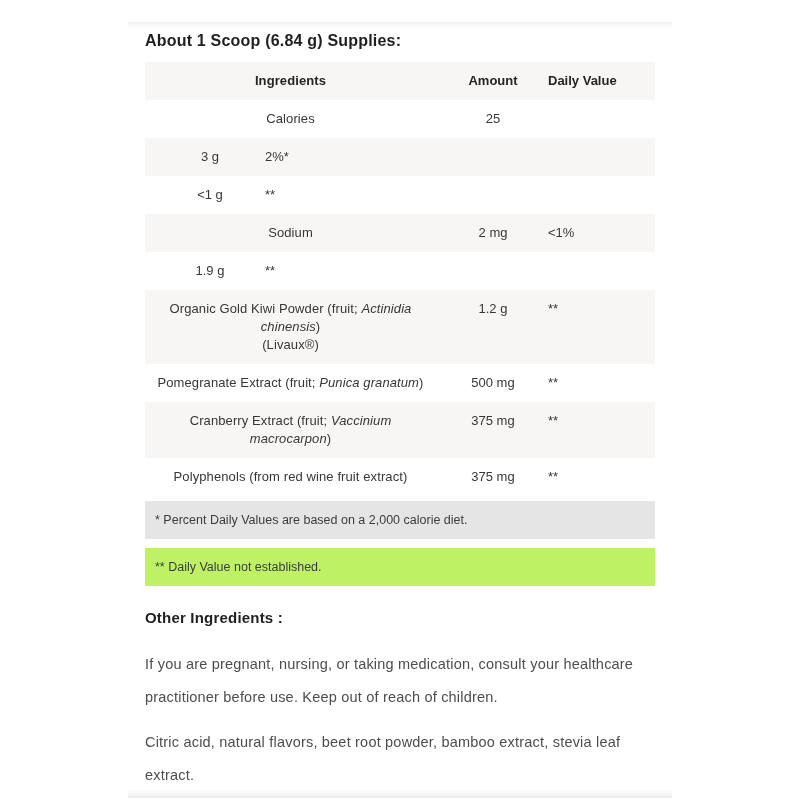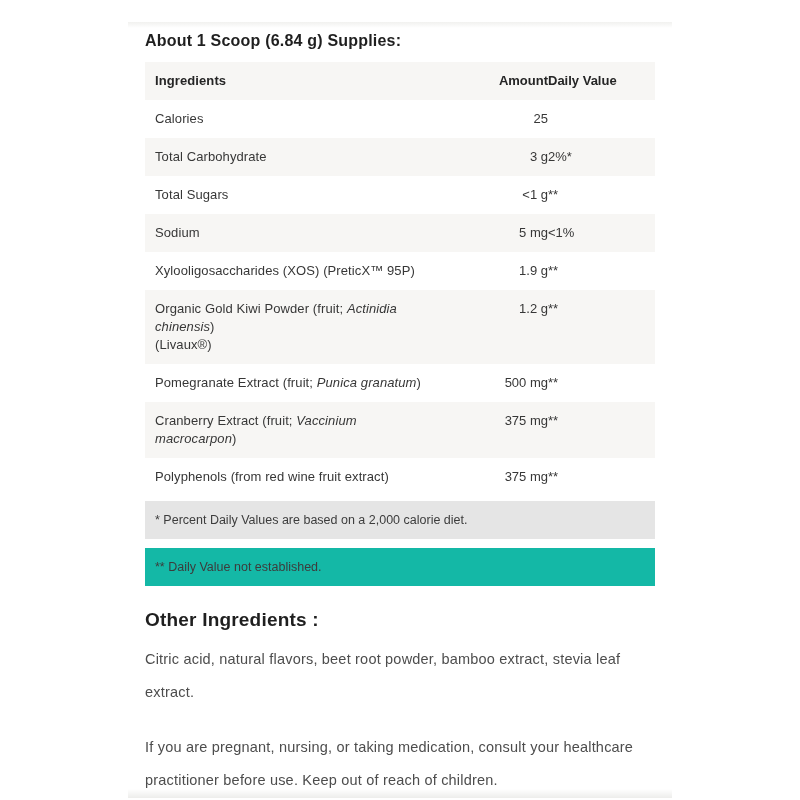--- a/index.html
+++ b/index.html
@@ -46,38 +46,38 @@
     align-items: flex-start;
     min-height: 38px;
     padding: 10px 22px 10px 10px;
     line-height: 18px;
     color: #373737;
   }
   .t-row.alt { background: #f7f6f4; }
 
   .t-head { font-weight: bold; color: #252525; background: #f7f6f4; }
 
-  .col-name { flex: 1 1 auto; padding-right: 12px; letter-spacing: 0.1px; }
-  .col-amount { flex: 0 0 110px; text-align: right; white-space: nowrap; }
+  .col-name { flex: 1 1 auto; padding-right: 12px; letter-spacing: 0.1px; text-align: center; }
+  .col-amount { flex: 0 0 110px; text-align: center; white-space: nowrap; }
   .col-daily { flex: 0 0 85px; white-space: nowrap; }
 
   .footnote-row {
     width: 510px;
     font-size: 12.5px;
     color: #3c3c3c;
     padding: 11px 22px 11px 10px;
     line-height: 16px;
   }
   .footnote-row.first { background: #e5e5e5; margin-top: 5px; }
-  .footnote-row.second { background: #14b8a6; margin-top: 9px; }
+  .footnote-row.second { background: #bef264; margin-top: 9px; }
 
   .lower { padding: 0 0 0 0; color: #4a4a4a; }
   .other-heading {
     margin-top: 23px;
-    font-size: 19px;
+    font-size: 15px;
     font-weight: bold;
     color: #1f1f1f;
     letter-spacing: 0.2px;
   }
   .body-para {
     margin-top: 12px;
     font-size: 14.5px;
     line-height: 33px;
     letter-spacing: 0.2px;
     color: #4d4d4d;
@@ -102,36 +102,33 @@
           <div class="col-amount">Amount</div>
           <div class="col-daily">Daily Value</div>
         </div>
         <div>
             <div class="t-row">
               <div class="col-name">Calories</div>
               <div class="col-amount">25</div>
               <div class="col-daily"></div>
             </div>
             <div class="t-row alt">
-              <div class="col-name">Total Carbohydrate</div>
               <div class="col-amount">3 g</div>
               <div class="col-daily">2%*</div>
             </div>
             <div class="t-row">
-              <div class="col-name">Total Sugars</div>
               <div class="col-amount">&lt;1 g</div>
               <div class="col-daily">**</div>
             </div>
             <div class="t-row alt">
               <div class="col-name">Sodium</div>
-              <div class="col-amount">5 mg</div>
+              <div class="col-amount">2 mg</div>
               <div class="col-daily">&lt;1%</div>
             </div>
             <div class="t-row">
-              <div class="col-name">Xylooligosaccharides (XOS) (PreticX™ 95P)</div>
               <div class="col-amount">1.9 g</div>
               <div class="col-daily">**</div>
             </div>
             <div class="t-row alt">
               <div class="col-name">Organic Gold Kiwi Powder (fruit; <i>Actinidia chinensis</i>)<br>(Livaux®)</div>
               <div class="col-amount">1.2 g</div>
               <div class="col-daily">**</div>
             </div>
             <div class="t-row">
               <div class="col-name">Pomegranate Extract (fruit; <i>Punica granatum</i>)</div>
@@ -149,22 +146,22 @@
               <div class="col-daily">**</div>
             </div>
           </div>
       </div>
 
       <div class="footnote-row first">* Percent Daily Values are based on a 2,000 calorie diet.</div>
       <div class="footnote-row second">** Daily Value not established.</div>
 
       <div class="lower">
         <div class="other-heading">Other Ingredients :</div>
+        <div class="body-para warning">If you are pregnant, nursing, or taking medication, consult your healthcare practitioner before use. Keep out of reach of children.</div>
         <div class="body-para">Citric acid, natural flavors, beet root powder, bamboo extract, stevia leaf extract.</div>
-        <div class="body-para warning">If you are pregnant, nursing, or taking medication, consult your healthcare practitioner before use. Keep out of reach of children.</div>
 
       </div>
 
     </div>
 
     <div class="edge-fade-bottom"></div>
   </div>
 </div>
 
 </body></html>

